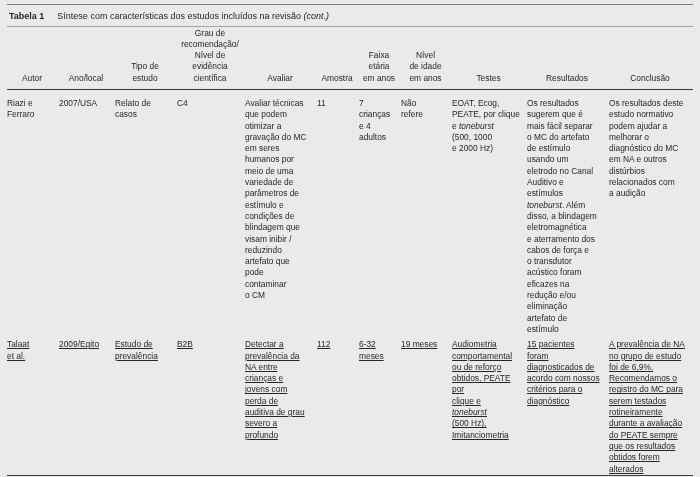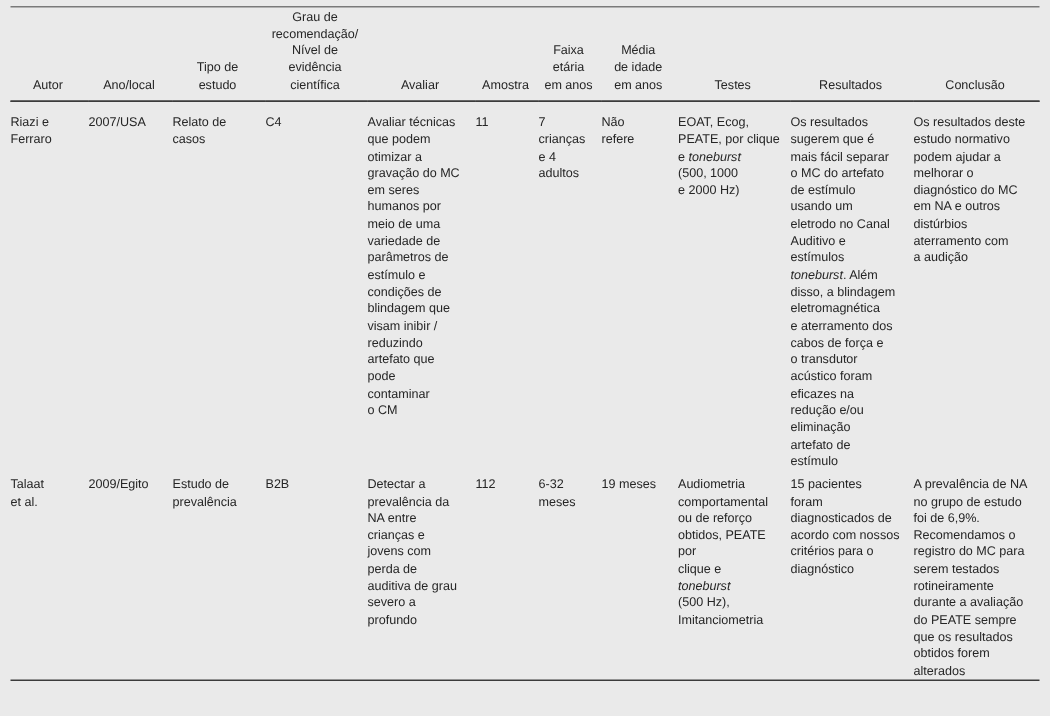--- a/index.html
+++ b/index.html
@@ -46,29 +46,33 @@
     border-bottom: 1px solid #3c3c3c;
     white-space: pre-line;
   }
   td {
     vertical-align: top;
     padding: 8px 3px 0 0;
     white-space: pre-line;
   }
   tr[data-name="study-row-talaat"] td {
     padding-top: 4px;
+    text-decoration: underline;
   }
   .it {
     font-style: italic;
   }
 </style>
 </head>
 <body>
 
 <div class="sheet" data-name="review-table">
+  <div class="caption" data-name="table-caption">
+    <span class="cap-label" data-name="table-caption-number">Tabela 1</span><span data-name="table-caption-text"><span>Síntese com características dos estudos incluídos na revisão </span><span class="it">(cont.)</span></span>
+  </div>
   <table data-name="studies-table">
     <colgroup>
       <col style="width:52px">
         <col style="width:56px">
         <col style="width:62px">
         <col style="width:68px">
         <col style="width:72px">
         <col style="width:42px">
         <col style="width:42px">
         <col style="width:51px">
@@ -85,21 +89,21 @@
         <th data-name="col-header-grau-recomendacao">Grau de
 recomendação/
 Nível de
 evidência
 científica</th>
         <th data-name="col-header-objetivo">Avaliar</th>
         <th data-name="col-header-amostra">Amostra</th>
         <th data-name="col-header-faixa-etaria">Faixa
 etária
 em anos</th>
-        <th data-name="col-header-media-idade">Média
+        <th data-name="col-header-media-idade">Nível
 de idade
 em anos</th>
         <th data-name="col-header-testes">Testes</th>
         <th data-name="col-header-resultados">Resultados</th>
         <th data-name="col-header-conclusao">Conclusão</th>
       </tr>
     </thead>
     <tbody>
       <tr data-name="study-row-riazi">
         <td data-name="cell-autor">Riazi e
@@ -159,21 +163,21 @@
 eliminação
 artefato de
 estímulo</span></td>
         <td data-name="cell-conclusao">Os resultados deste
 estudo normativo
 podem ajudar a
 melhorar o
 diagnóstico do MC
 em NA e outros
 distúrbios
-aterramento com
+relacionados com
 a audição</td>
       </tr>
       <tr data-name="study-row-talaat">
         <td data-name="cell-autor">Talaat
 et al.</td>
         <td data-name="cell-ano-local">2009/Egito</td>
         <td data-name="cell-tipo-estudo">Estudo de
 prevalência</td>
         <td data-name="cell-grau">B2B</td>
         <td data-name="cell-objetivo">Detectar a

